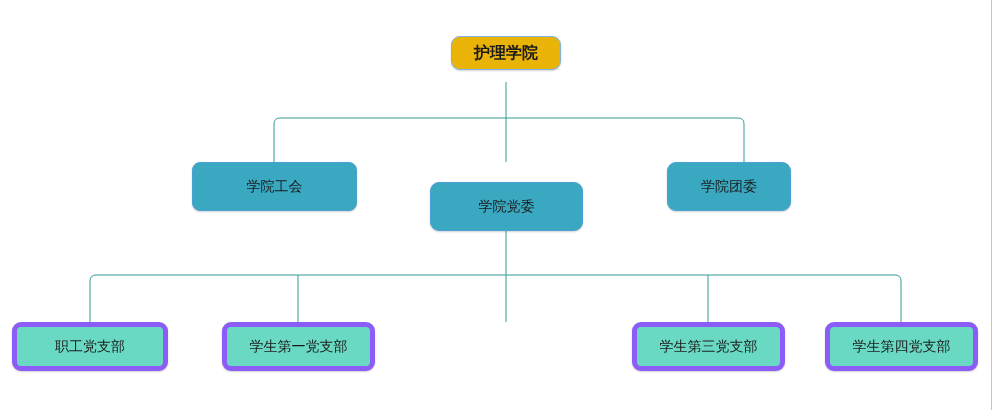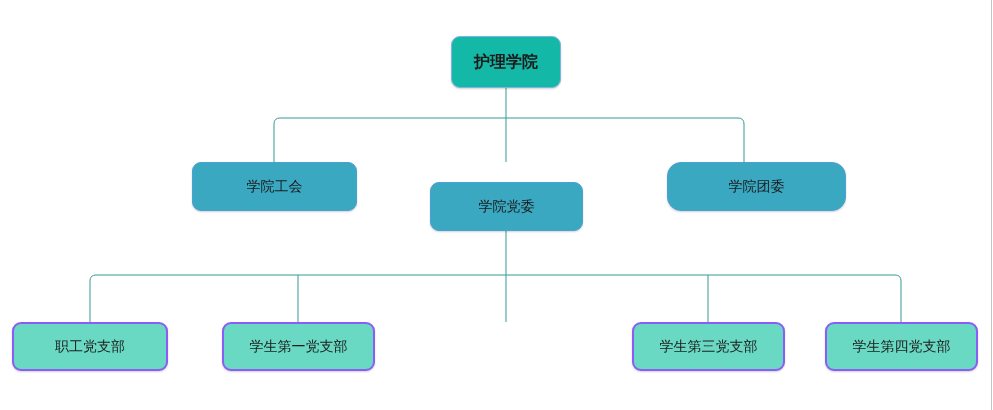--- a/index.html
+++ b/index.html
@@ -24,39 +24,39 @@
     justify-content: center;
     border-radius: 9px;
     color: #1b1b1b;
     font-size: 14px;
     box-sizing: border-box;
     box-shadow: 0 1px 2px rgba(0,0,0,0.18);
     cursor: default;
     text-align: center;
   }
   .node-root {
-    left: 451px; top: 36px; width: 110px; height: 52px;
-    background: #14b8a6;
+    left: 451px; top: 36px; width: 110px; height: 34px;
+    background: #eab308;
     border: 1px solid #7eb3e3;
     font-weight: bold;
     font-size: 16px;
   }
   .node-lvl2 {
     background: #3aa8c1;
     border: 1px solid #4ba0d4;
     top: 162px; height: 49px;
   }
   .node-lvl3 {
     background: #69d9c3;
-    border: 2px solid #8b5cf6;
+    border: 5px solid #8b5cf6;
     top: 322px; height: 49px;
   }
-  .n-l2-0 { left: 192px; width: 165px; }
+  .n-l2-0 { left: 192px; width: 165px; border-radius: 8px; }
   .n-l2-1 { left: 430px; width: 153px; margin-top: 20px; }
-  .n-l2-2 { left: 667px; width: 179px; border-radius: 14px; }
+  .n-l2-2 { left: 667px; width: 124px; }
   .n-l3-0 { left: 12px;  width: 156px; }
   .n-l3-1 { left: 222px; width: 153px; }
   .n-l3-2 { left: 437px; width: 153px; }
   .n-l3-3 { left: 632px; width: 153px; }
   .n-l3-4 { left: 825px; width: 153px; }
   .canvas-right-border {
     position: absolute;
     top: 0; right: 1px;
     width: 1px; height: 410px;
     background: #c4c4c4;

